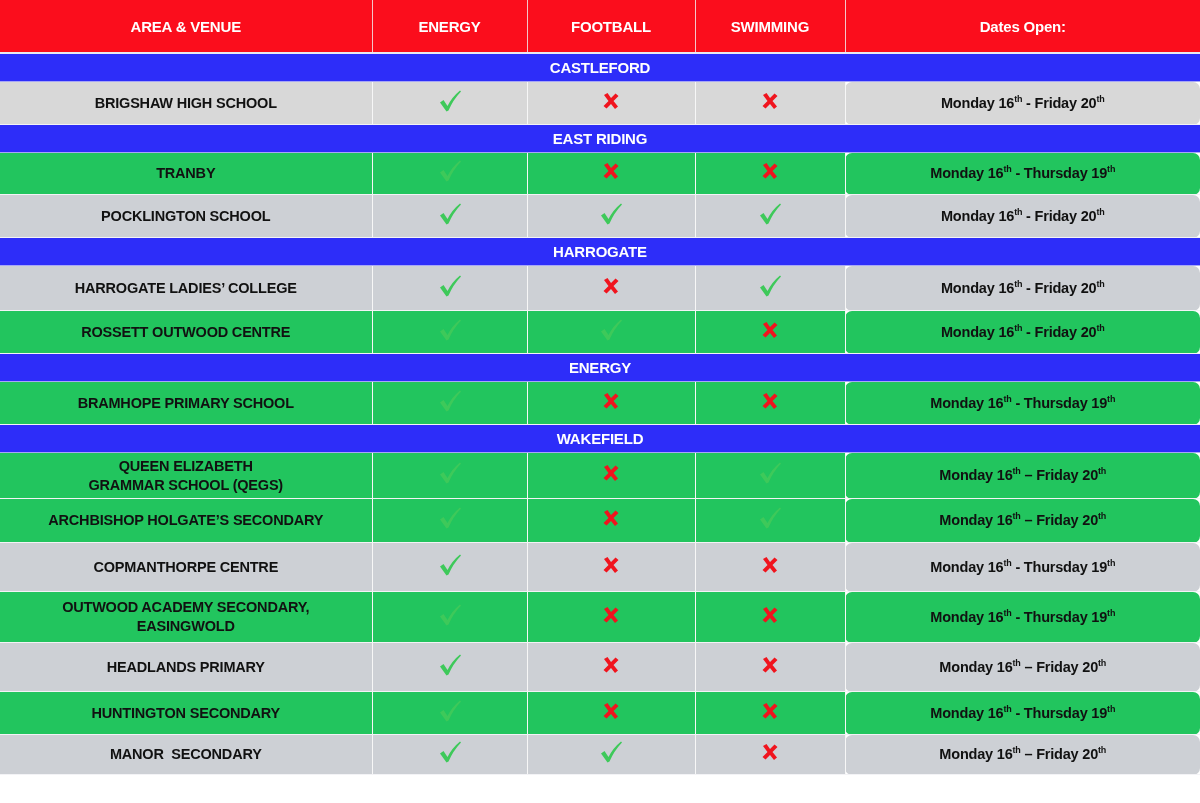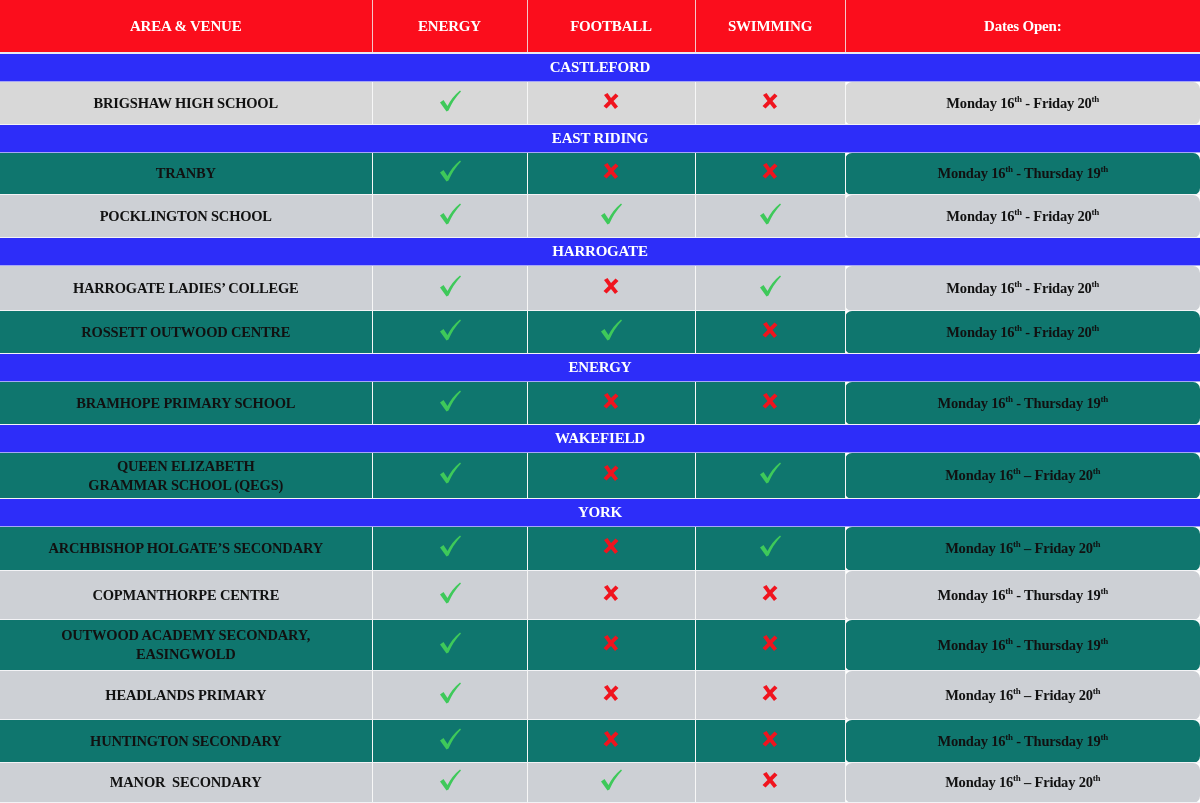--- a/index.html
+++ b/index.html
@@ -1,36 +1,36 @@
 <!DOCTYPE html>
 <html><head>
 <meta charset="utf-8">
 <style>
   html, body { margin: 0; padding: 0; background: #ffffff; }
   body { width: 1200px; height: 803px; overflow: hidden; font-family: "Liberation Sans", sans-serif; }
-  .tbl { width: 1200px; border-collapse: collapse; table-layout: fixed; font-family: Liberation Serif, serif; }
+  .tbl { width: 1200px; border-collapse: collapse; table-layout: fixed; }
   .tbl td, .tbl th { text-align: center; vertical-align: middle; padding: 0; }
   .hdr th {
     background: #fb0d1c; color: #ffffff; font-weight: 700; font-size: 15px;
     height: 52px; border-right: 1px solid #f3c6c9; border-bottom: 2px solid #e9e9f2;
     letter-spacing: -0.2px;
   }
   .hdr th:last-child { border-right: none; }
   .region td {
     background: #2d2df9; color: #ffffff; font-weight: 700; font-size: 15px;
     height: 27px; border-top: 1px solid #a7a7f7; border-bottom: 1px solid #a7a7f7;
     letter-spacing: -0.2px;
   }
   .row td {
     color: #111111; font-weight: 700; font-size: 14.5px;
     border-right: 1px solid #f7f7f7; border-bottom: 1px solid #f3f3f6;
     letter-spacing: -0.2px; line-height: 19px;
   }
   .row td:last-child { border-right: none; border-radius: 7px; }
-  .row.light td { background: #0f766e; }
+  .row.light td { background: #22c55e; }
   .row.dark td { background: #cdd0d5; }
   .row.first td { background: #d8d8d8; }
   .mark { display: inline-block; width: 26px; height: 26px; }
   sup { font-size: 9px; vertical-align: 6px; line-height: 0; }
 </style>
 </head>
 <body>
 
 <table class="tbl">
   <colgroup>
@@ -149,23 +149,20 @@
               <path d="M3 14.5 L6.5 12 L10.5 18 Q15 9 23 2.5 L24 3.5 Q16 12 11.5 22.5 L9.5 23.5 Z" fill="#3ec95a"></path>
             </svg></span></td>
         <td><span class="mark"><svg viewBox="0 0 26 26" width="26" height="26">
               <path d="M6 7 L9.5 5 L13 10 L17.5 5.5 L20.5 8 L15.5 13 L20 18.5 L17 21 L13 16 L8.5 20.5 L5.5 18 L10.5 13 Z" fill="#f0141e"></path>
             </svg></span></td>
         <td><span class="mark"><svg viewBox="0 0 26 26" width="26" height="26">
               <path d="M3 14.5 L6.5 12 L10.5 18 Q15 9 23 2.5 L24 3.5 Q16 12 11.5 22.5 L9.5 23.5 Z" fill="#3ec95a"></path>
             </svg></span></td>
         <td><span style="white-space: pre;">Monday 16</span><sup style="white-space: pre;">th</sup><span style="white-space: pre;"> – </span><span style="white-space: pre;">Friday 20</span><sup style="white-space: pre;">th</sup></td>
       </tr>
-      <tr class="region">
-        <td colspan="5">YORK</td>
-      </tr>
       <tr class="row light" style="height: 44px; margin-top: 32px;">
         <td><span style="white-space: pre;">ARCHBISHOP HOLGATE’S SECONDARY</span></td>
         <td><span class="mark"><svg viewBox="0 0 26 26" width="26" height="26">
               <path d="M3 14.5 L6.5 12 L10.5 18 Q15 9 23 2.5 L24 3.5 Q16 12 11.5 22.5 L9.5 23.5 Z" fill="#3ec95a"></path>
             </svg></span></td>
         <td><span class="mark"><svg viewBox="0 0 26 26" width="26" height="26">
               <path d="M6 7 L9.5 5 L13 10 L17.5 5.5 L20.5 8 L15.5 13 L20 18.5 L17 21 L13 16 L8.5 20.5 L5.5 18 L10.5 13 Z" fill="#f0141e"></path>
             </svg></span></td>
         <td><span class="mark"><svg viewBox="0 0 26 26" width="26" height="26">
               <path d="M3 14.5 L6.5 12 L10.5 18 Q15 9 23 2.5 L24 3.5 Q16 12 11.5 22.5 L9.5 23.5 Z" fill="#3ec95a"></path>

